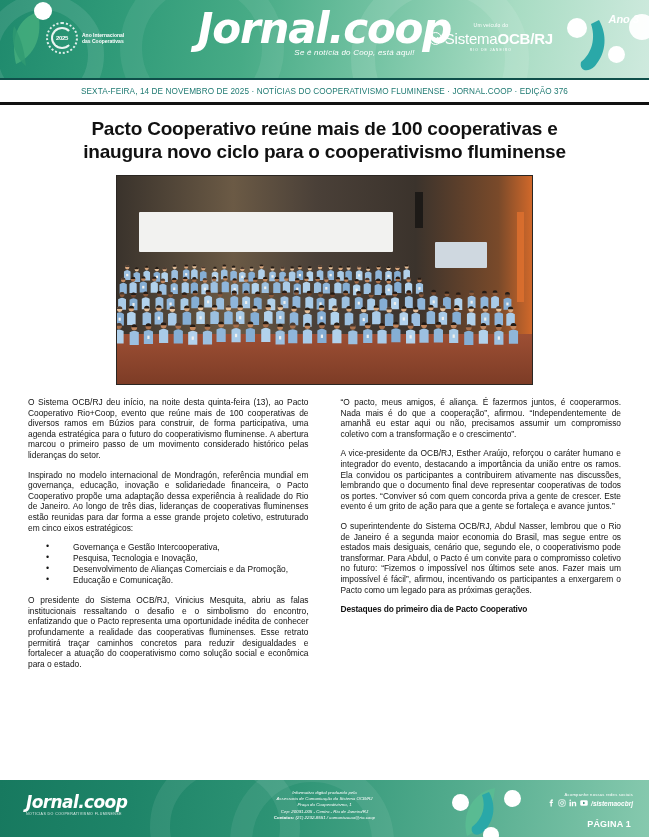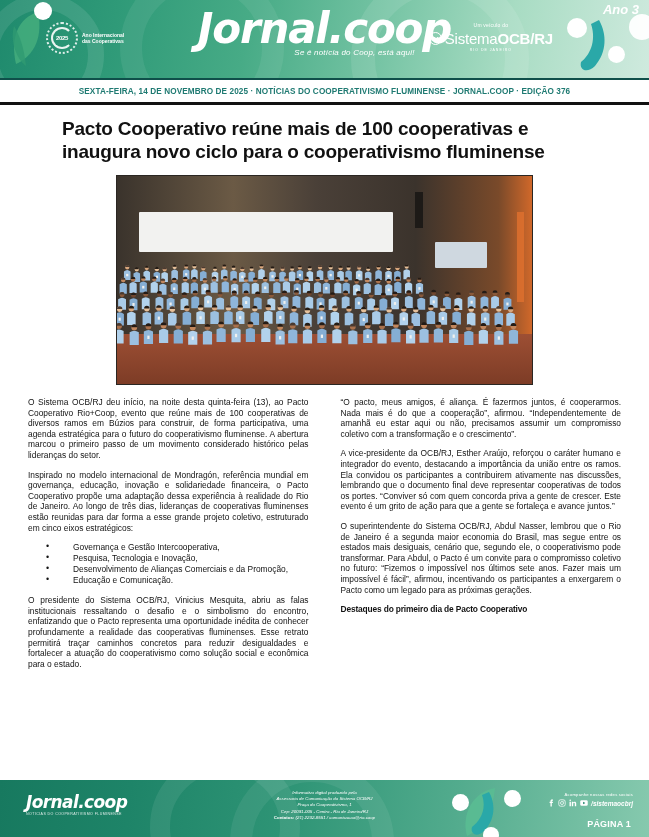--- a/index.html
+++ b/index.html
@@ -128,48 +128,48 @@
     color:#fff; font-size:5px; font-weight:bold;
   }
   .ocb-name {
     color: #ffffff; font-size: 15px; font-weight: bold; letter-spacing: -.2px;
   }
   .ocb-name .lite { font-weight: 400; }
   .ocb-sub { color:#ffffff; font-size:3.5px; letter-spacing:1px; margin-top:1px; }
 
   .ano-badge {
     position: absolute;
-    right: 10px; top: 2px;
+    right: 10px; top: 13px;
     color: #ffffff;
-    font-size: 13px;
+    font-size: 11px;
     font-weight: bold;
     font-style: italic;
     z-index: 8;
   }
 
   
   .datebar {
     height: 22px;
     border-top: 2px solid #0f4f4a;
     border-bottom: 3px solid #111111;
     display: flex; align-items: center; justify-content: center;
     background: #ffffff;
   }
   .datebar-text {
     color: #1f7a72;
     font-size: 8.2px;
-    font-weight: bold;
+    font-weight: normal;
     letter-spacing: .1px;
     white-space: nowrap;
   }
 
   
   .headline {
     margin: 12px 62px 0 62px;
-    text-align: left;
+    text-align: center;
     font-size: 19px;
     line-height: 23px;
     font-weight: bold;
     color: #111111;
     letter-spacing: -.2px;
   }
 
   
   .photo-wrap {
     margin: 12px auto 0 auto;

